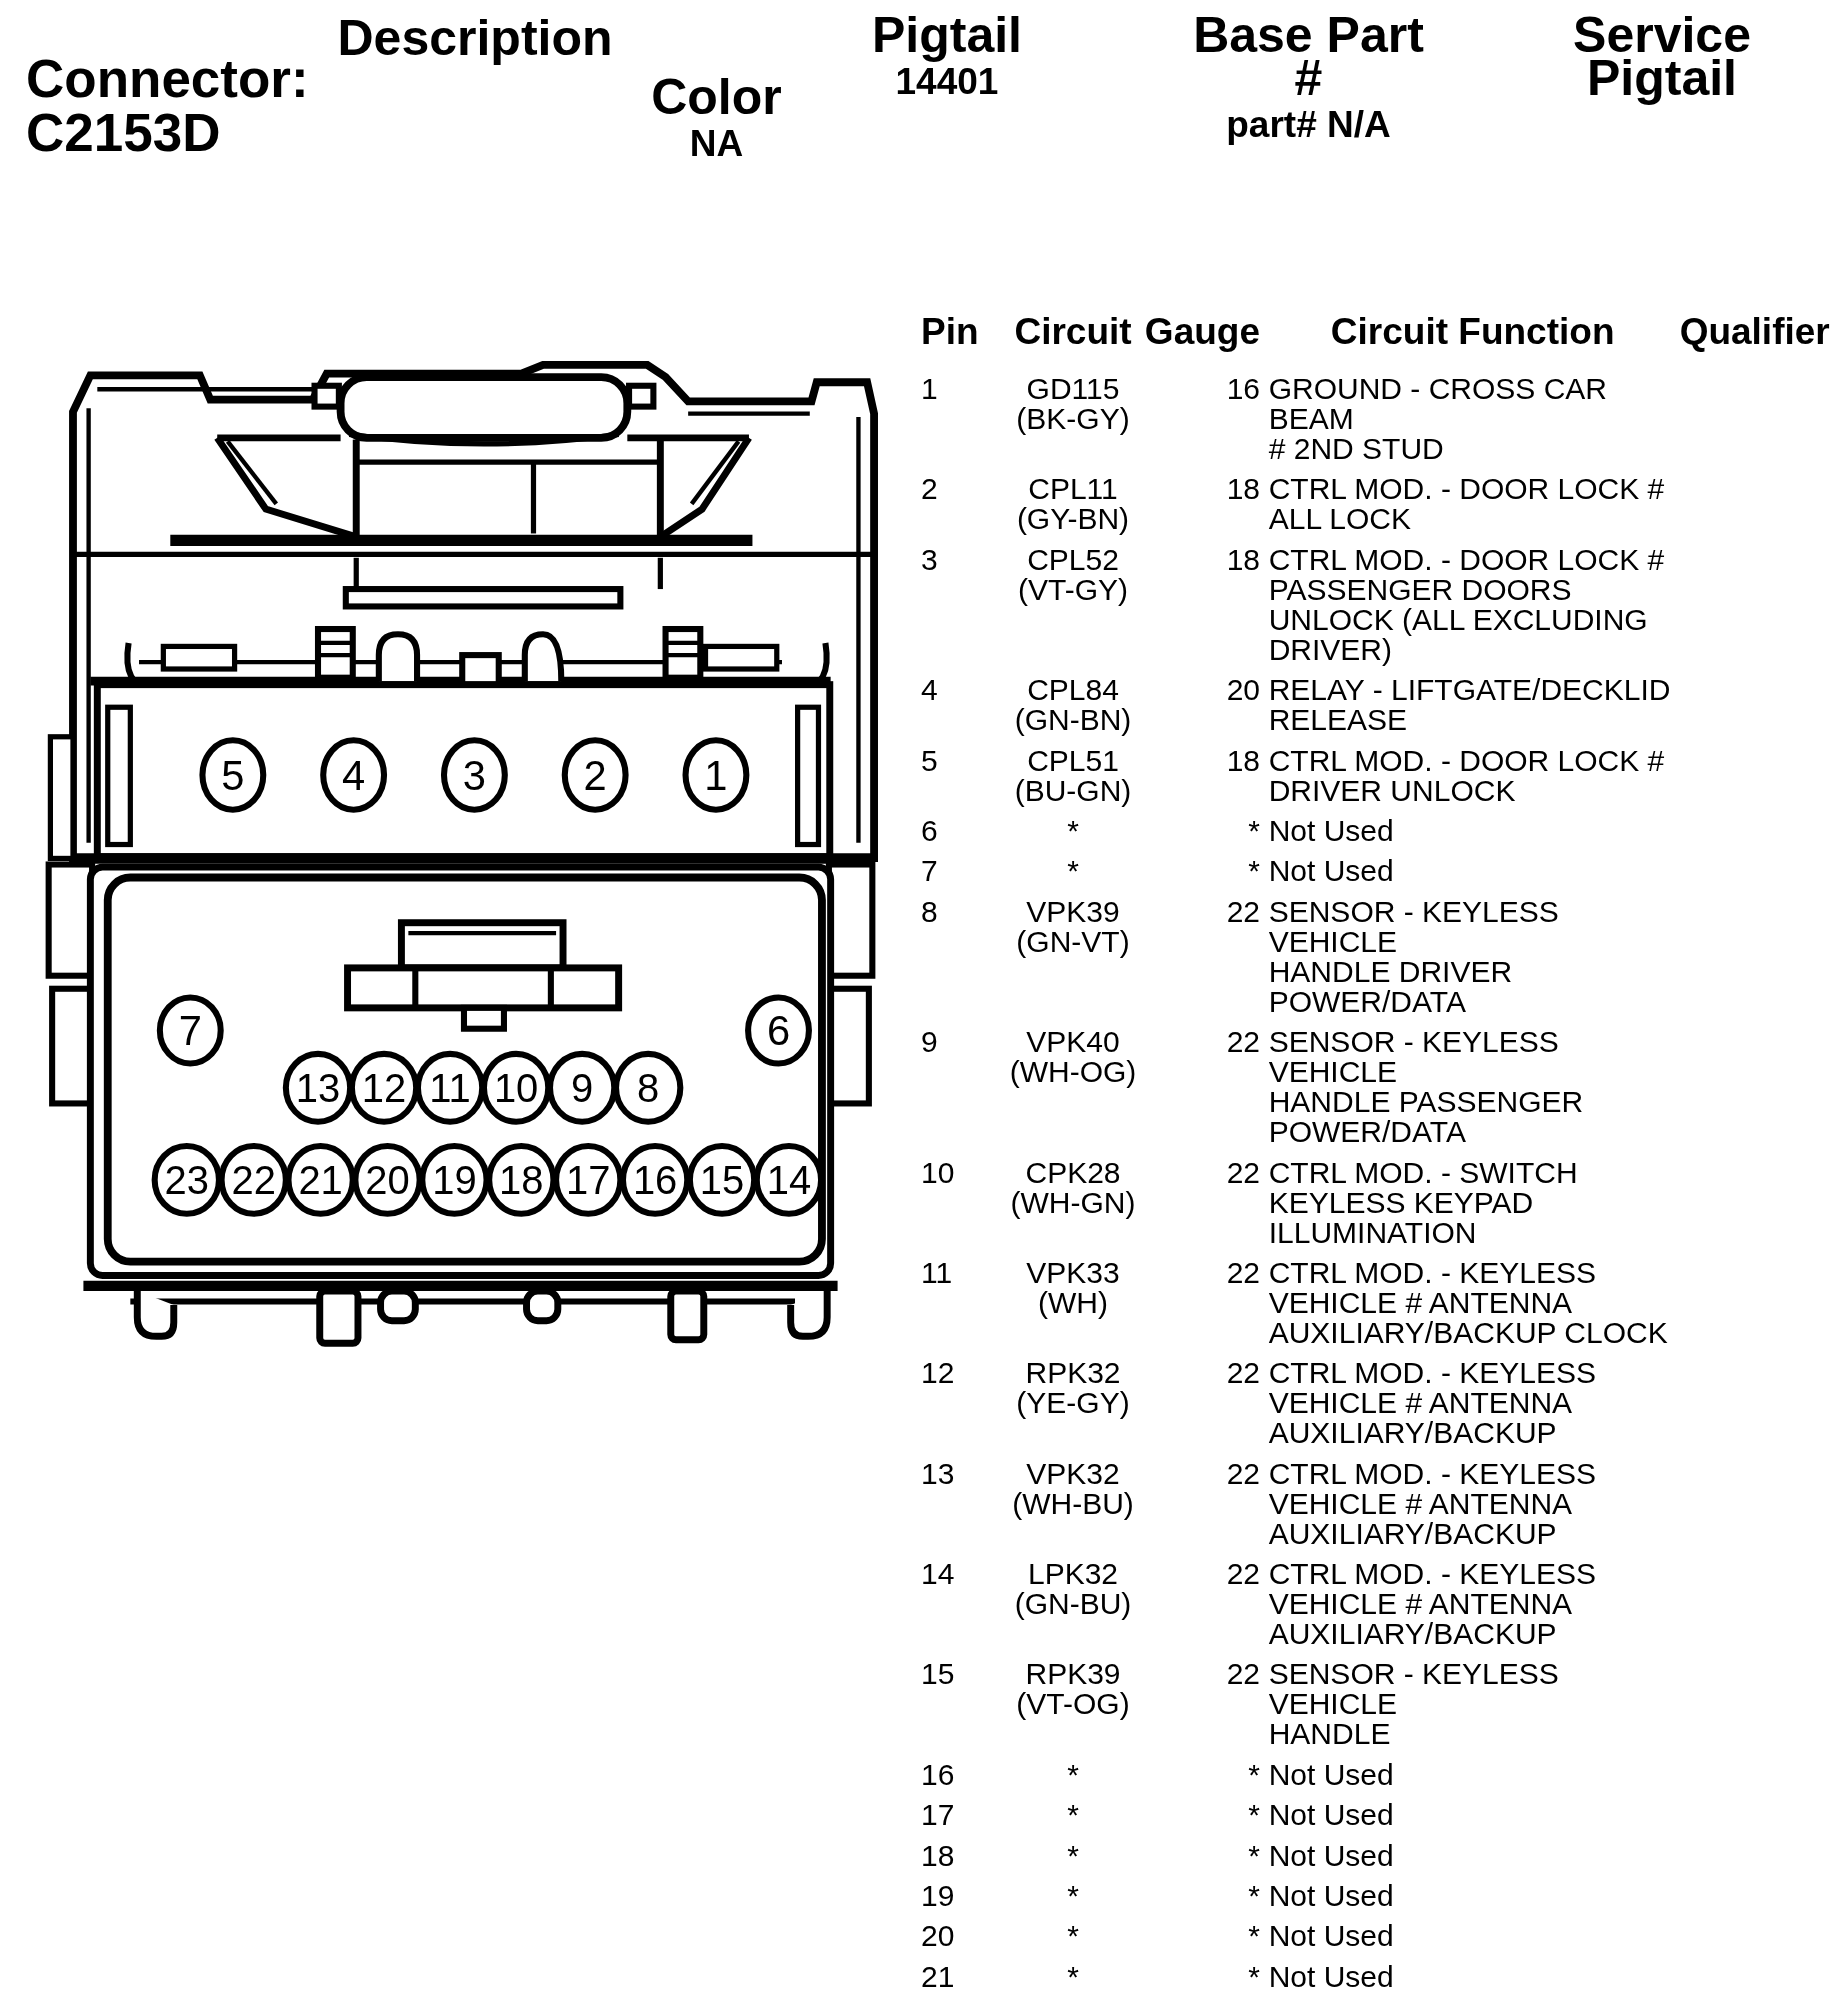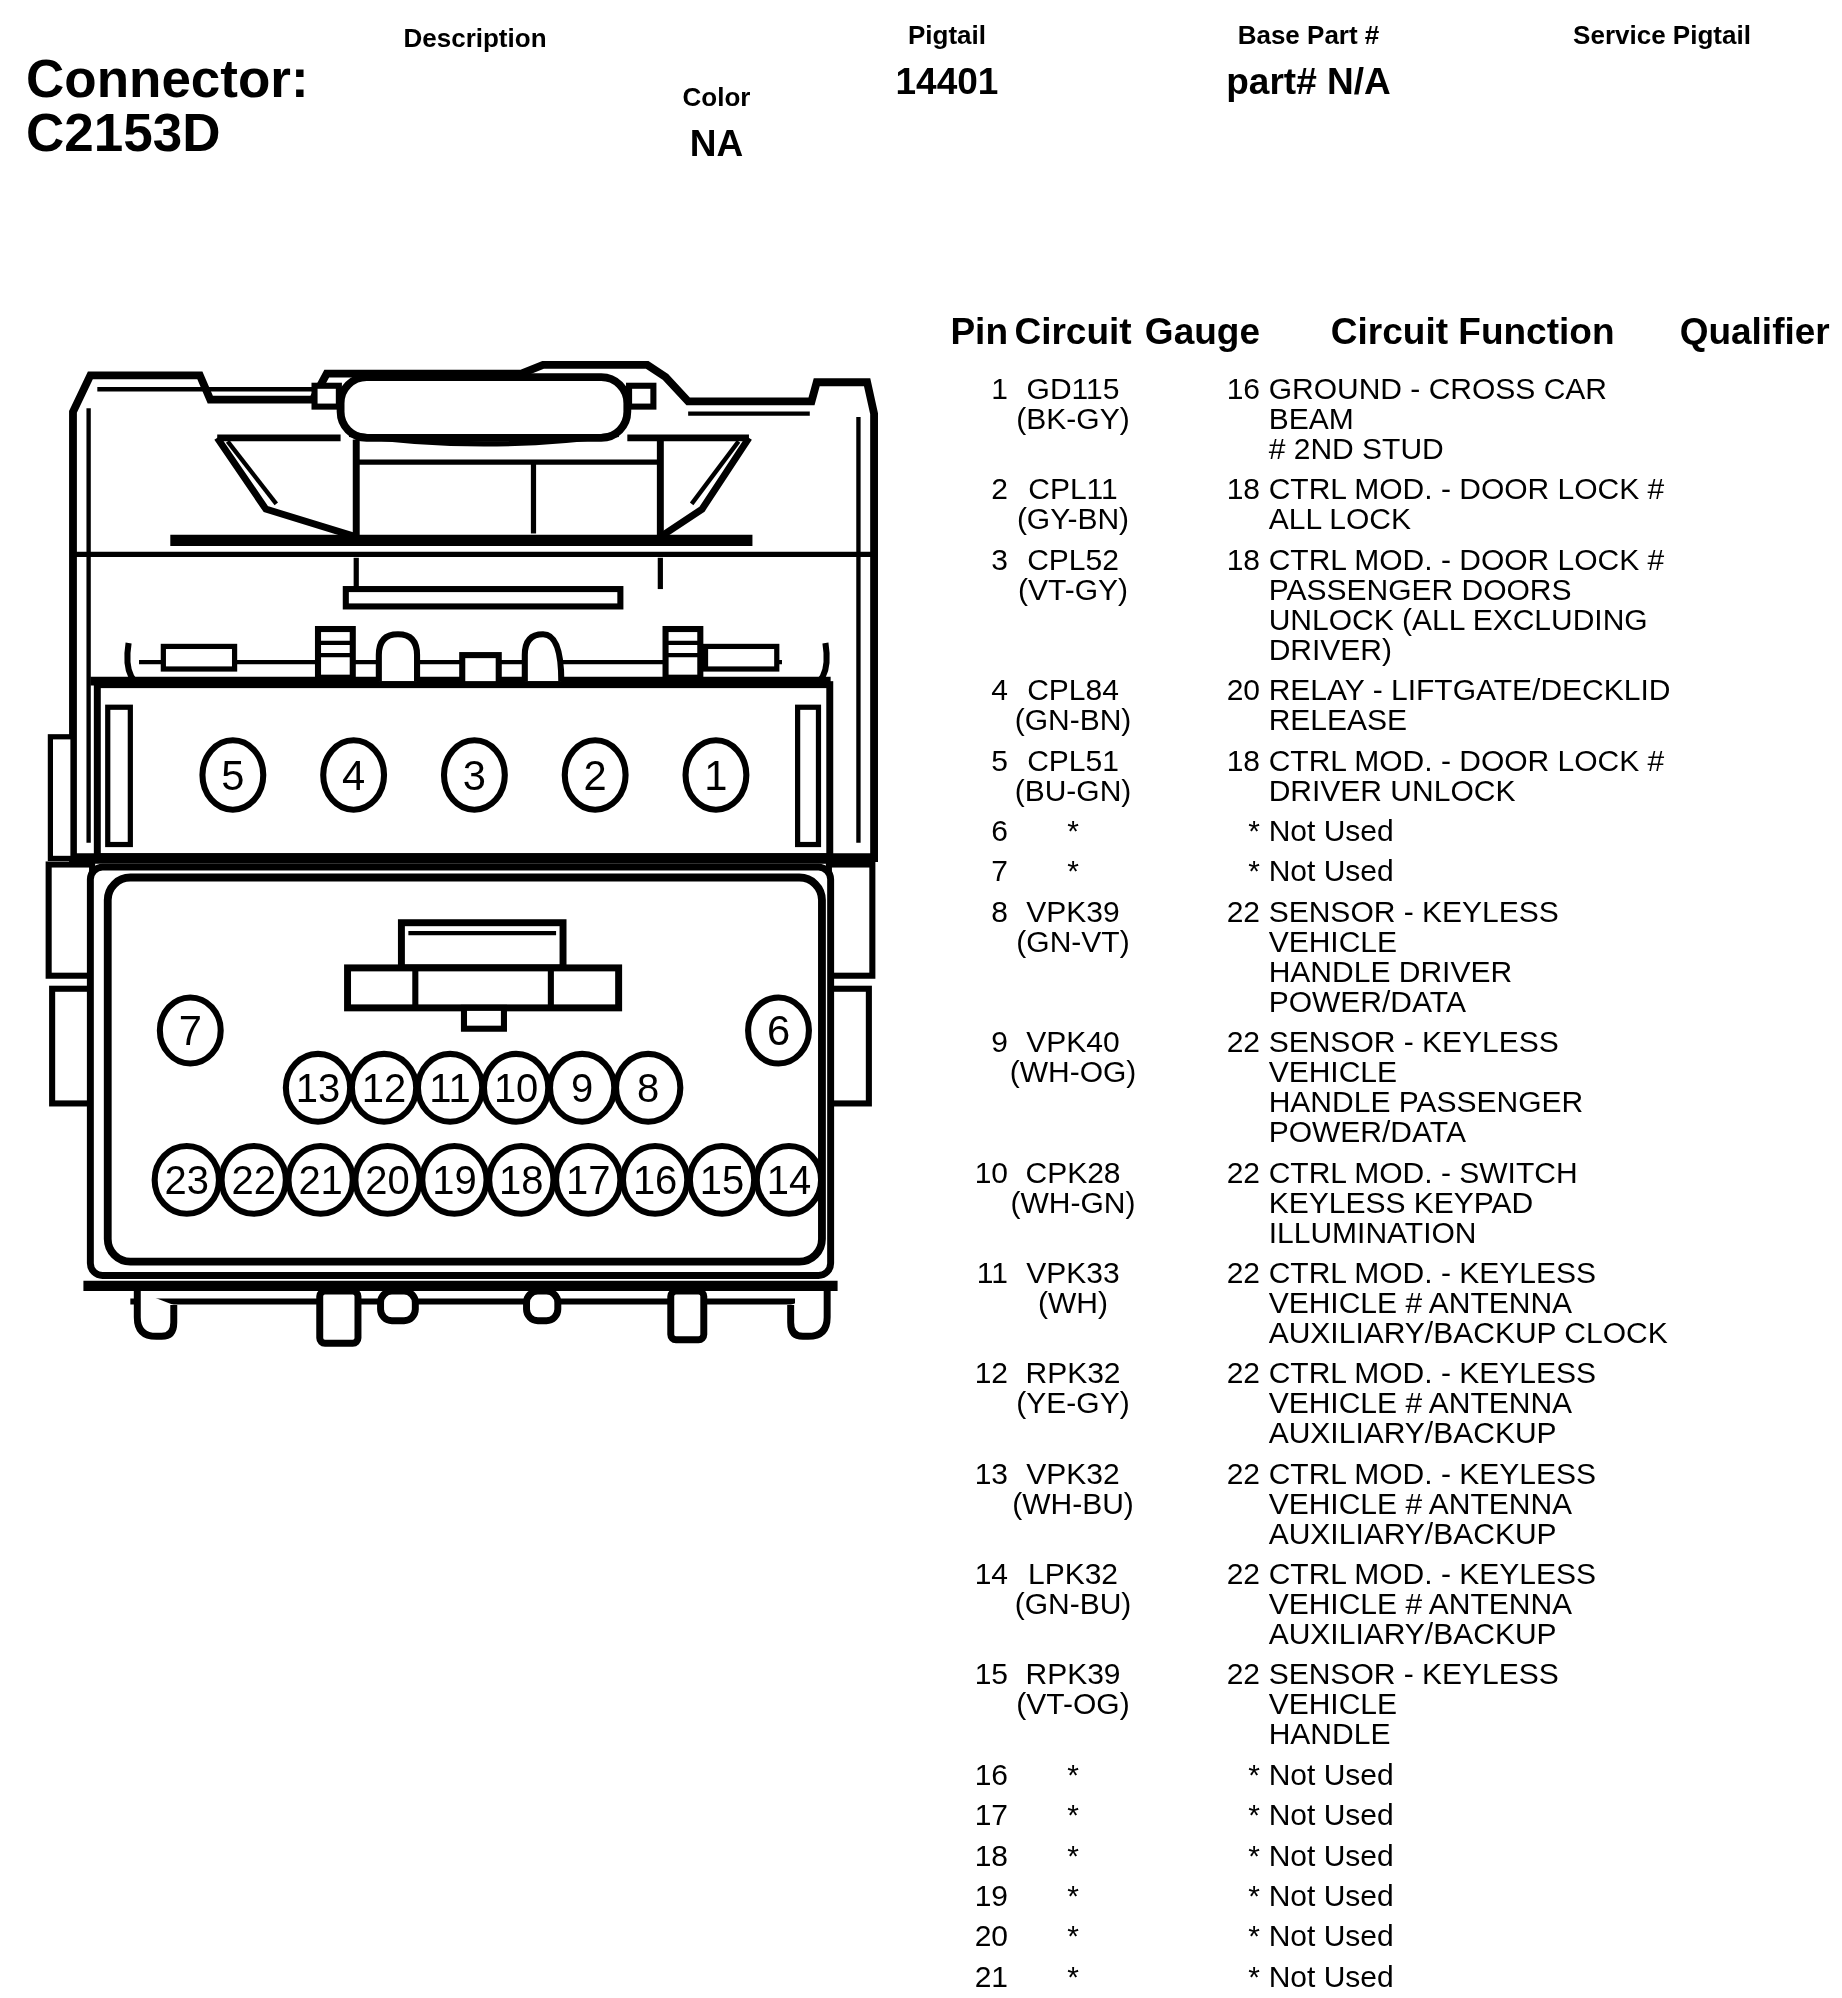--- a/index.html
+++ b/index.html
@@ -5,32 +5,32 @@
   html,body { margin:0; padding:0; background:#fff; }
   .page {
     position:relative; width:1842px; height:1999px; background:#ffffff;
     color:#000; font-family:"Liberation Sans","DejaVu Sans",sans-serif;
     overflow:hidden;
   }
   
   .connector-block { position:absolute; left:26px; top:52px;
     font-weight:bold; font-size:53px; line-height:54px; }
   .desc-block { position:absolute; left:301px; top:17.4px; width:348px; text-align:center; }
-  .hdr-label { font-weight:bold; font-size:26px; line-height:43px; }
+  .hdr-label { font-weight:bold; font-size:50px; line-height:43px; }
   .desc-lines { margin-top:14px; font-size:37px; line-height:41px; white-space:pre-line; }
   .color-block { position:absolute; left:647px; top:76px; width:139px; text-align:center; }
   .hdr-value { margin-top:4px; font-size:37px; line-height:41px;font-weight:bold; }
   .harness-block { position:absolute; left:860px; top:14px; width:174px; text-align:center; }
   .basepart-block { position:absolute; left:1178px; top:14px; width:261px; text-align:center; }
   .pigtail-block { position:absolute; left:1512px; top:14px; width:300px; text-align:center; }
 
   
   .pin-table { position:absolute; left:921px; top:311px; width:921px; }
   .thead { display:flex; font-weight:bold; font-size:37px; line-height:42px; margin-bottom:21px; }
-  .th-pin, .c-pin { width:87px; text-align:right; }
+  .th-pin, .c-pin { width:87px; text-align:left; }
   .th-circuit, .c-circuit { width:130px; text-align:center; }
   .th-gauge, .c-gauge { width:122px; text-align:right; }
   .th-fn { width:408px; margin-left:8.7px; text-align:center; }
   .th-qual, .c-qual { width:156px; text-align:center; }
   .trow { display:flex; font-size:30px; line-height:30px; margin-bottom:10.4px; }
   .c-fn { width:408px; margin-left:8.7px; white-space:pre-line; }
   .code, .ccolor { display:block; }
 
   
   .diagram { position:absolute; left:0; top:356px; width:921px; height:1017px; }

